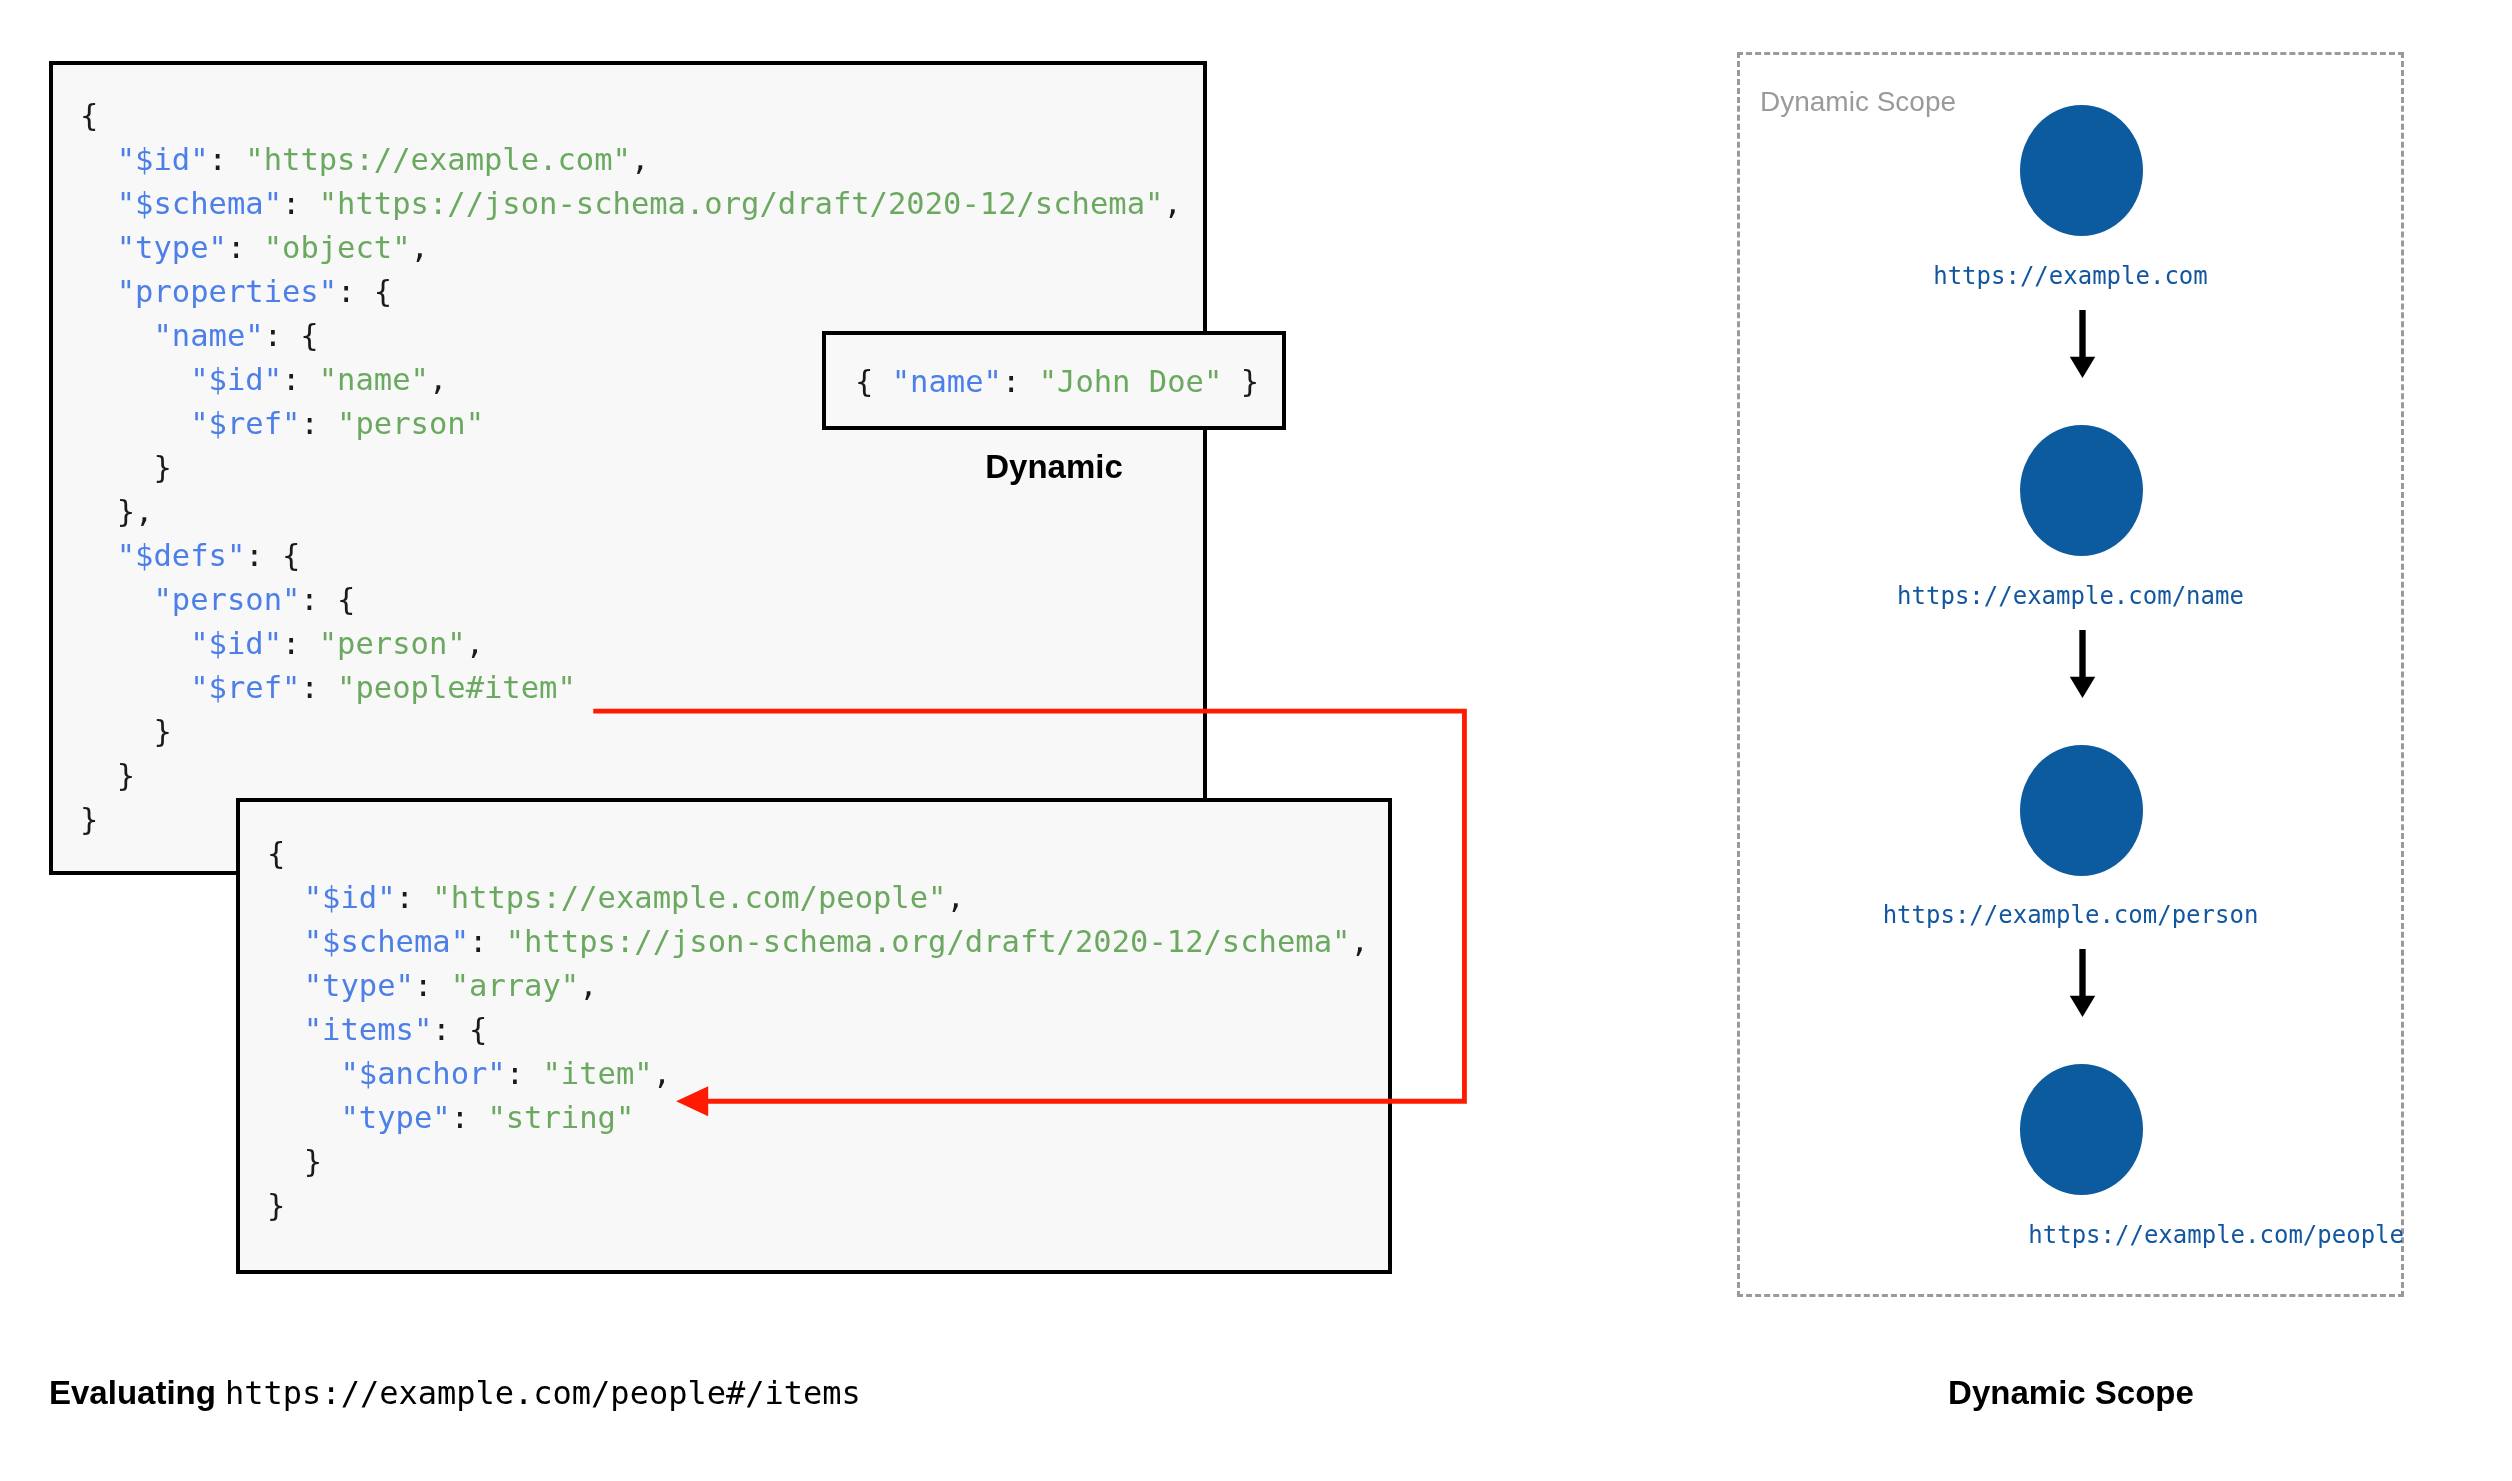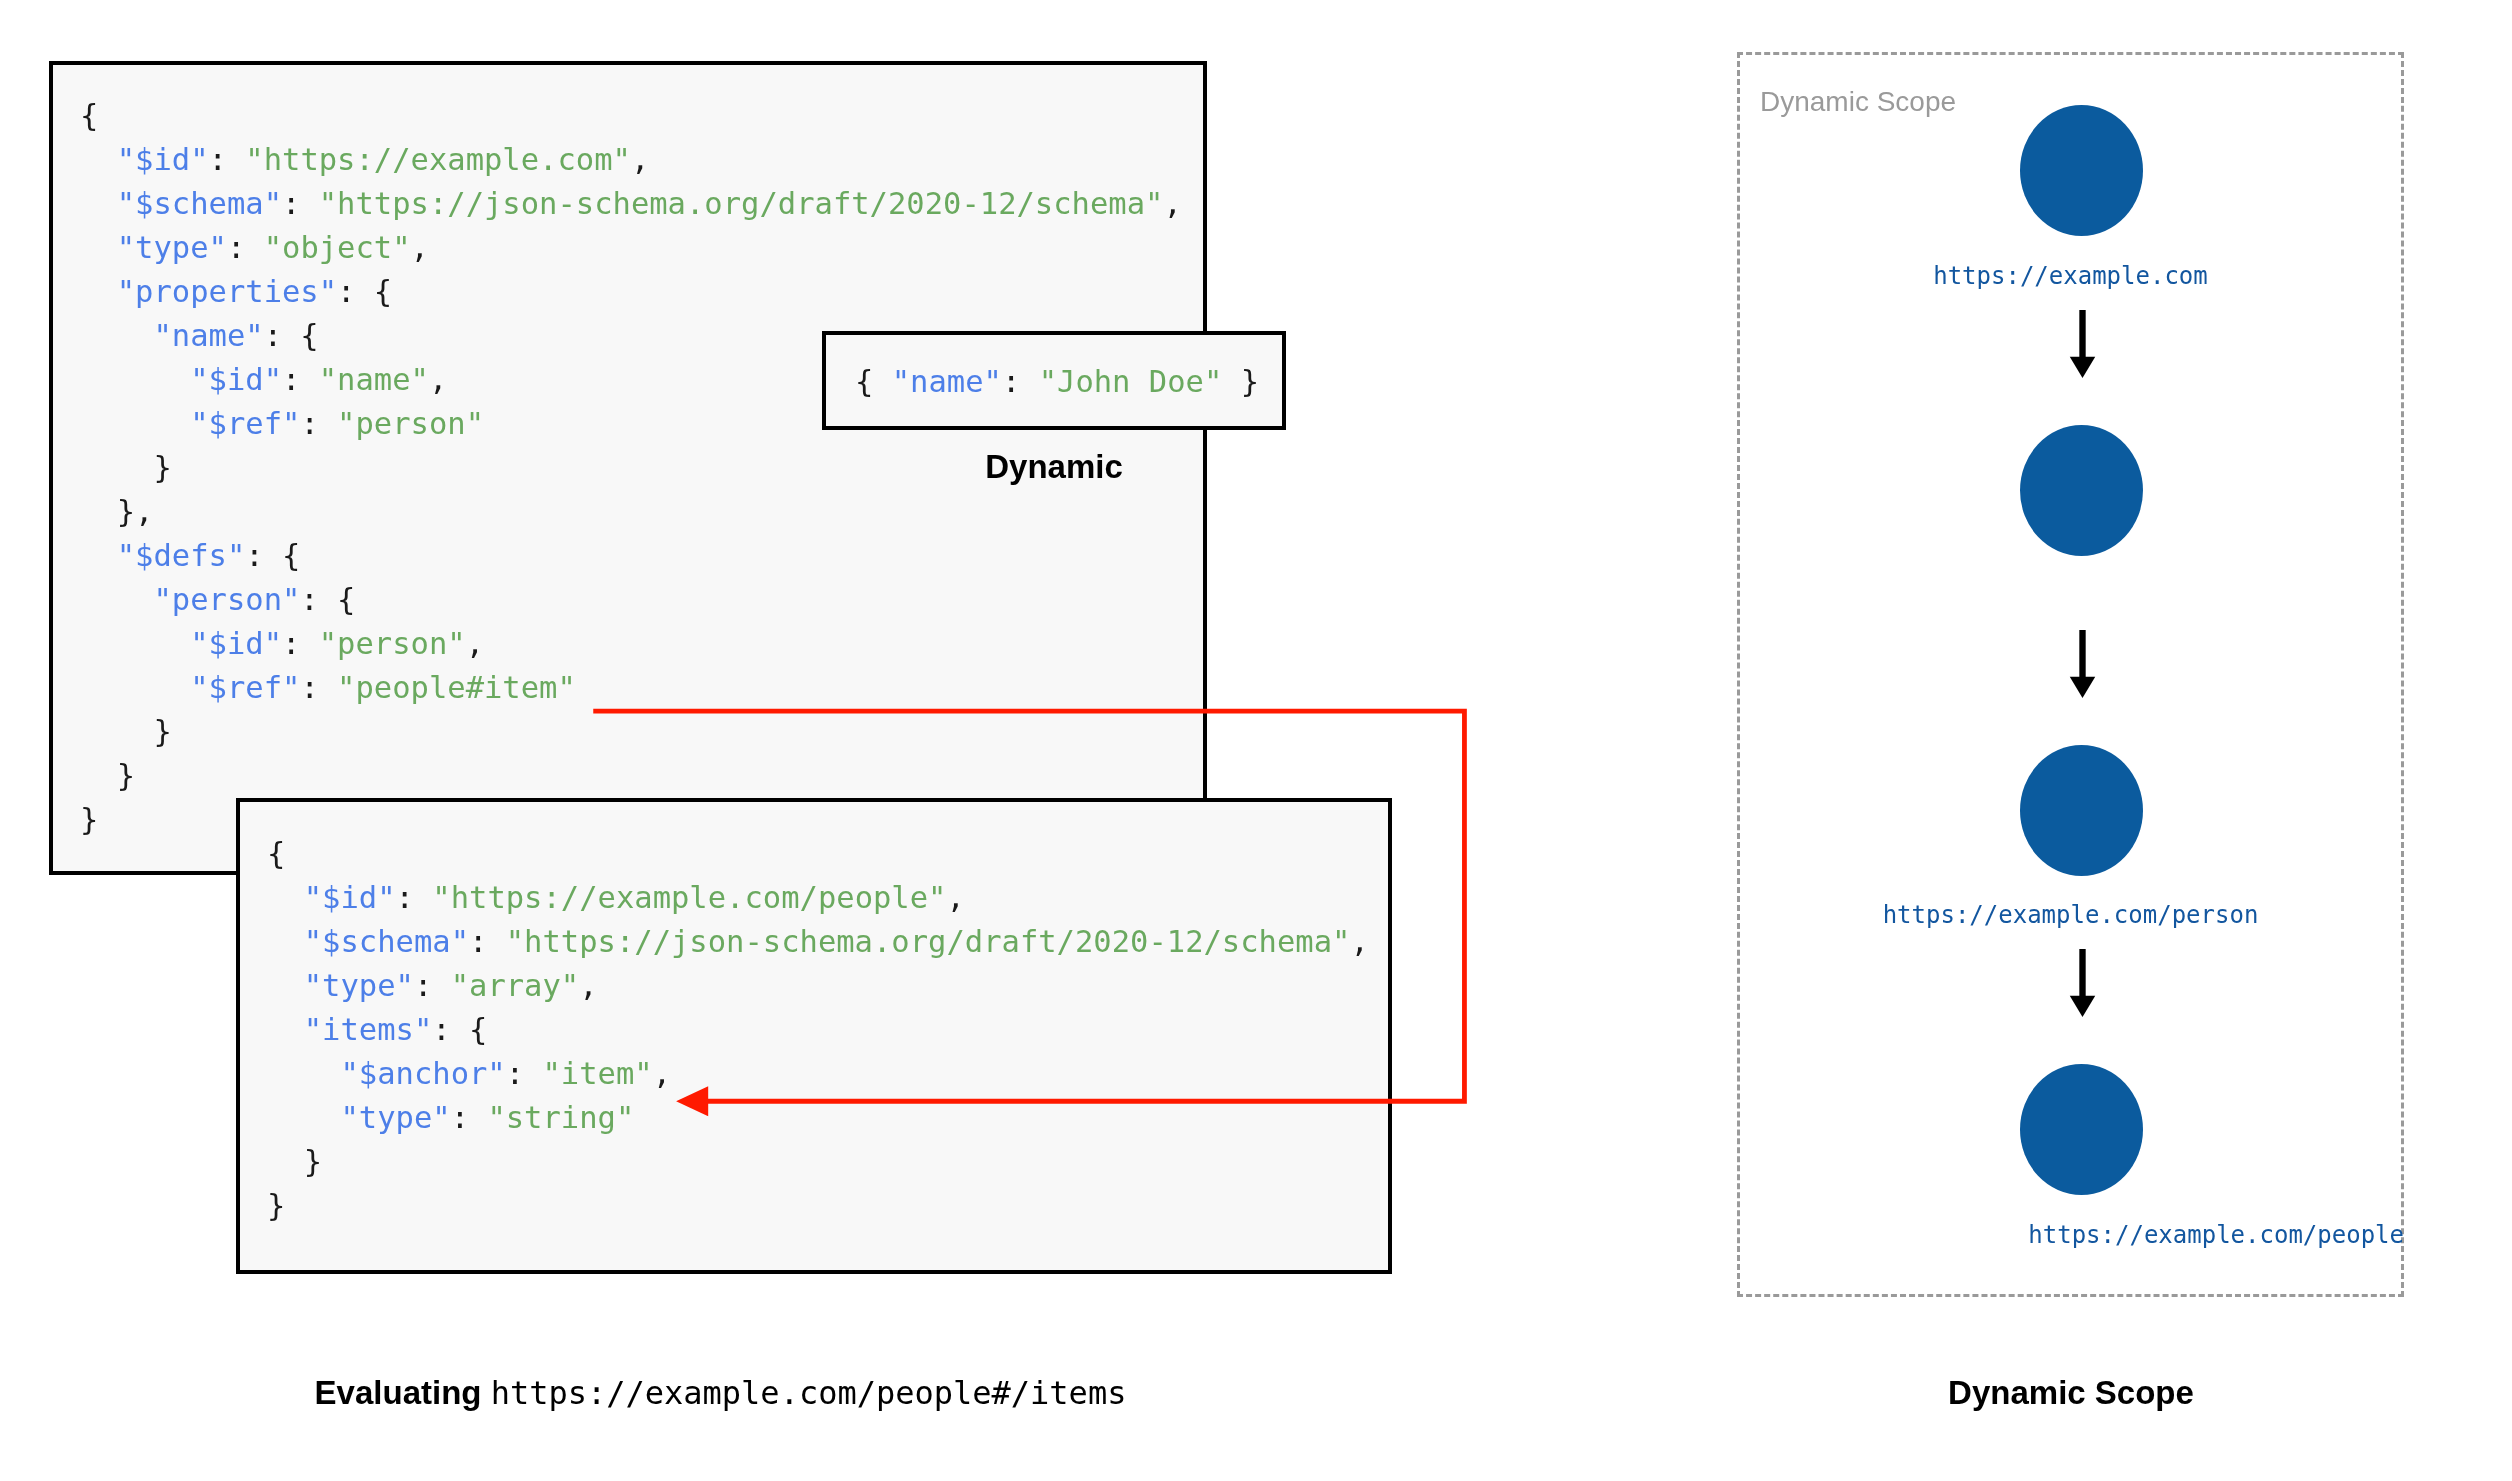--- a/index.html
+++ b/index.html
@@ -52,21 +52,21 @@
   #schema-people-box { left: 236px; top: 798px; width: 1156px; height: 476px; }
   #schema-people-code { left: 267px; top: 832px; }
 
   
   #ref-connector { position: absolute; left: 0; top: 0; width: 2512px; height: 1482px;
                    pointer-events: none; }
 
   
   #evaluating-caption {
     position: absolute; left: 49px; top: 1374px; width: 1343px;
-    text-align: center;
+    text-align: left;
     font-size: 33px; color: #000000; white-space: nowrap;
   }
   #evaluating-caption .lbl { font-weight: bold; font-family: "Liberation Sans", sans-serif; }
   #evaluating-caption .uri {
     font-family: "DejaVu Sans Mono", "Liberation Mono", monospace;
     font-weight: normal; font-size: 32px;
   }
   #scope-caption {
     position: absolute; left: 1737px; top: 1374px; width: 668px;
     text-align: center;
@@ -130,20 +130,21 @@
   <div id="dynamic-scope-label">Dynamic Scope</div>
 
   <div class="scope-ellipse" style="left:2020px; top:105px; width:123px; height:131px;"></div>
   <div class="scope-label" style="left:1737px; top:262px; width:667px;">https://example.com</div>
   <svg class="scope-arrow" style="left:2058px; top:310px;" width="49" height="69" viewBox="0 0 92 130">
     <line x1="46" y1="0" x2="46" y2="96" stroke="#000" stroke-width="12"></line>
     <polygon points="46,128 22,88 70,88" fill="#000"></polygon>
   </svg>
 
   <div class="scope-ellipse" style="left:2020px; top:425px; width:123px; height:131px;"></div>
+  <div class="scope-label" style="left:1737px; top:582px; width:667px;">https://example.com/name</div>
   <svg class="scope-arrow" style="left:2058px; top:630px;" width="49" height="69" viewBox="0 0 92 130">
     <line x1="46" y1="0" x2="46" y2="96" stroke="#000" stroke-width="12"></line>
     <polygon points="46,128 22,88 70,88" fill="#000"></polygon>
   </svg>
 
   <div class="scope-ellipse" style="left:2020px; top:745px; width:123px; height:131px;"></div>
   <div class="scope-label" style="left:1737px; top:901px; width:667px;">https://example.com/person</div>
   <svg class="scope-arrow" style="left:2058px; top:949px;" width="49" height="69" viewBox="0 0 92 130">
     <line x1="46" y1="0" x2="46" y2="96" stroke="#000" stroke-width="12"></line>
     <polygon points="46,128 22,88 70,88" fill="#000"></polygon>

